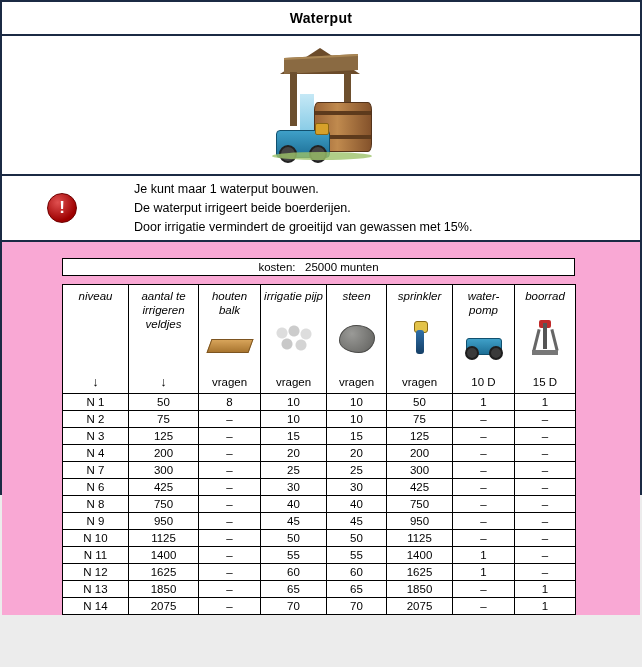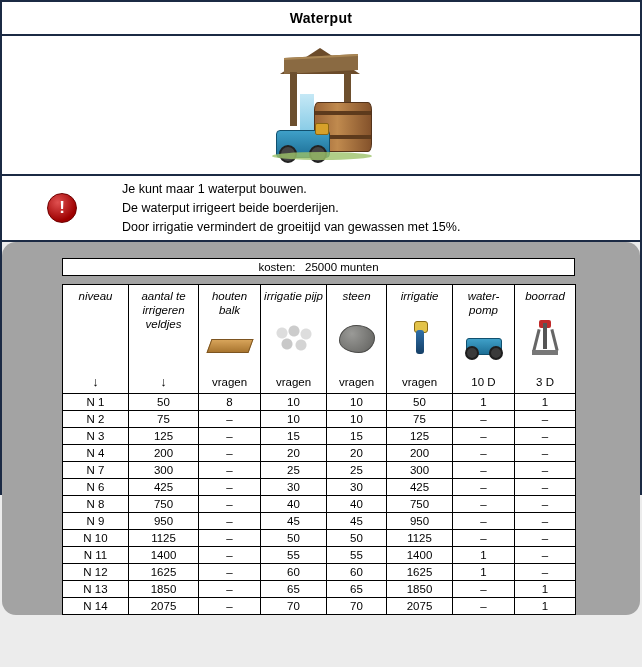--- a/index.html
+++ b/index.html
@@ -174,30 +174,30 @@
     border: 1px solid #6e0000;
     color: #fff;
     font-weight: bold;
     font-size: 17px;
     line-height: 27px;
     text-align: center;
   }
   .notes-lines {
     flex: 1;
     padding-right: 10px;
+    margin-left: 12px;
   }
   .notes-lines div {
     font-size: 12.5px;
     line-height: 19px;
   }
   
   .table-area {
     padding: 16px 20px 0 60px;
-    background: #a3a3a3;
-    border-radius: 14px;
+    background: #f9a8d4;
   }
   table.data {
     border-collapse: collapse;
     background: #ffffff;
     width: 513px;
     table-layout: fixed;
   }
   table.data td, table.data th {
     border: 1px solid #000;
     text-align: center;
@@ -456,21 +456,21 @@
             <div class="hdr-inner">
               <span class="hdr-label">steen</span>
               <span class="hdr-ico">
                   <span class="ic-stone"></span>
                 </span>
               <span class="hdr-sub">vragen</span>
             </div>
           </td>
           <td>
             <div class="hdr-inner">
-              <span class="hdr-label">irrigatie</span>
+              <span class="hdr-label">sprinkler</span>
               <span class="hdr-ico">
                 <span class="ic-sprinkler">
                     <span class="head"></span>
                     <span class="body"></span>
                   </span>
               </span>
               <span class="hdr-sub">vragen</span>
             </div>
           </td>
           <td>
@@ -491,21 +491,21 @@
               <span class="hdr-label">boorrad</span>
               <span class="hdr-ico">
                 <span class="ic-drill">
                     <span class="cap"></span>
                     <span class="mast"></span>
                     <span class="leg l1"></span>
                     <span class="leg l2"></span>
                     <span class="base"></span>
                   </span>
               </span>
-              <span class="hdr-sub">3 D</span>
+              <span class="hdr-sub">15 D</span>
             </div>
           </td>
         </tr>
       </thead>
       <tbody>
           <tr>
             <td>N 1</td>
             <td>50</td>
             <td>8</td>
             <td>10</td>

